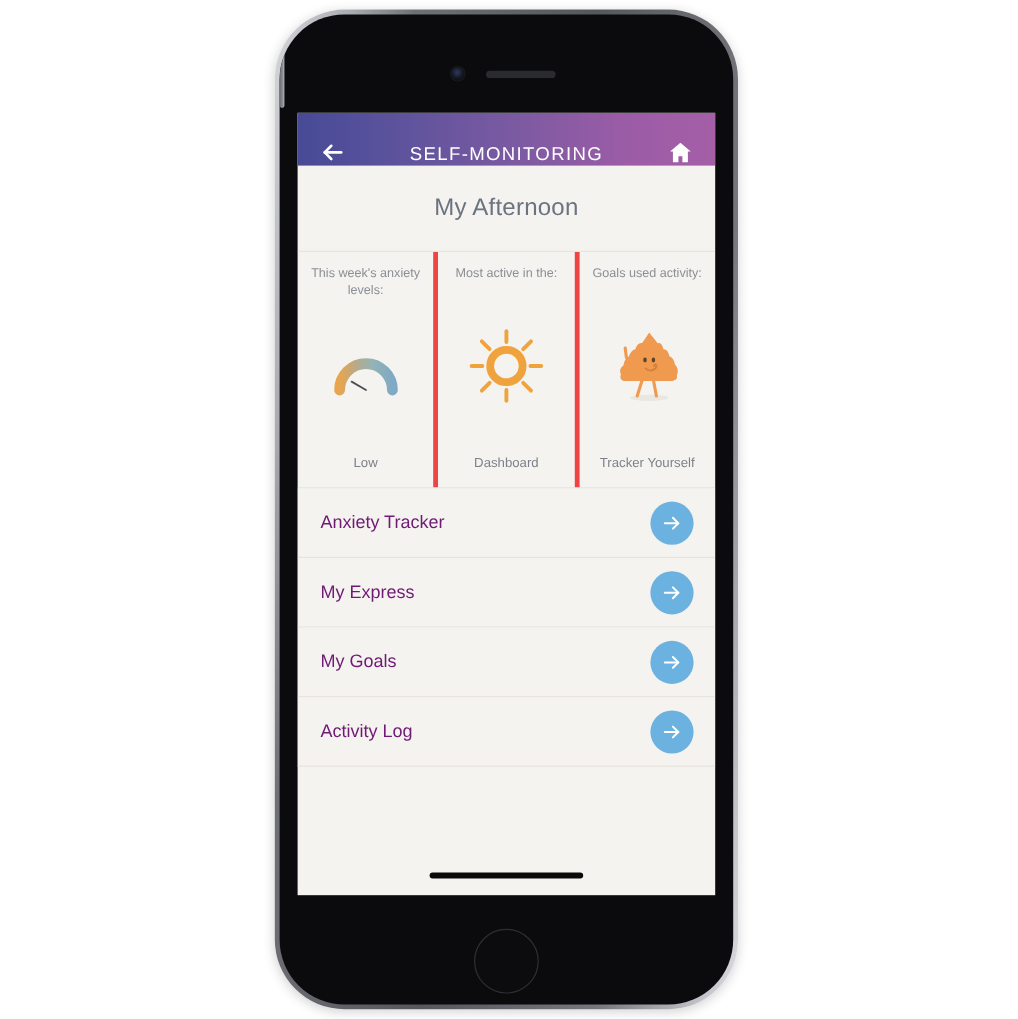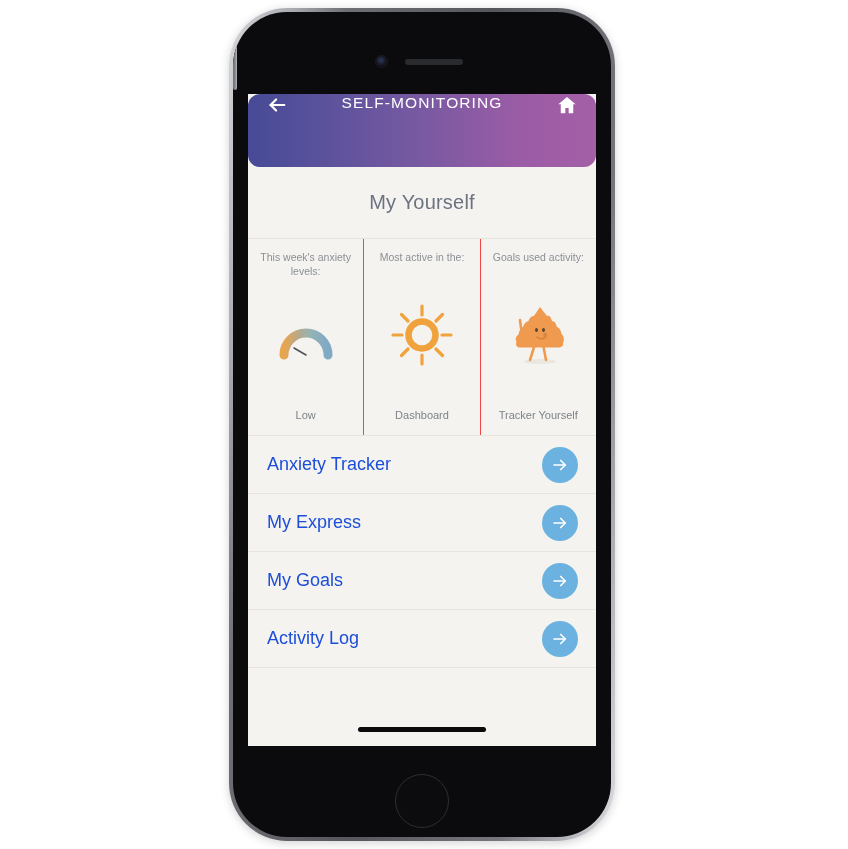--- a/index.html
+++ b/index.html
@@ -59,26 +59,25 @@
   #screen {
     position: absolute;
     left: 15px; top: 82px;
     width: 348px; height: 652px;
     background: #f4f3ef;
     overflow: hidden;
   }
 
   
   #app-bar {
-    height: 73px;
+    height: 44px;
     background: linear-gradient(90deg,#474a96 0%,#5b529c 22%,#7b5aa2 52%,#9b5ca6 78%,#a45fa6 100%);
-    display: flex; align-items: flex-start;
+    display: flex; align-items: flex-end;
     padding: 0 18px;
     position: relative;
-    border-radius: 12px;
   }
   #app-bar-title {
     flex: 1; text-align: center;
     color: #ffffff;
     font-size: 15.5px;
     letter-spacing: 1.1px;
     font-weight: 500;
   }
   .bar-icon { width: 22px; height: 22px; display:block; }
 
@@ -98,21 +97,21 @@
     display: flex;
     height: 197px;
     border-bottom: 1px solid #e6e4dd;
   }
   .stat-card {
     flex: 1 1 0;
     display: flex; flex-direction: column; align-items: center;
     padding: 11px 4px 14px;
     position: relative;
   }
-  .stat-card + .stat-card { border-left: 1px solid #ef4444; }
+  .stat-card + .stat-card { border-left: 4px solid #ef4444; }
 
   .stat-label {
     font-size: 10.5px; color: #8b8f96; text-align: center;
     line-height: 1.35; max-width: 104px;
   }
   .stat-visual {
     flex: 1;
     display: flex; align-items: center; justify-content: center;
     width: 100%;
   }
@@ -124,21 +123,21 @@
   #menu-list { }
   .menu-row {
     height: 58px;
     display: flex; align-items: center;
     padding: 0 18px 0 19px;
     border-bottom: 1px solid #e6e4dd;
     background: #f4f3ef;
   }
   .menu-label {
     flex: 1;
-    font-size: 18px; color: #1d4ed8; font-weight: 400;
+    font-size: 15px; color: #701a75; font-weight: 400;
   }
   .go-button {
     width: 36px; height: 36px; border-radius: 50%;
     background: #6cb2e0;
     display: flex; align-items: center; justify-content: center;
     flex: 0 0 auto;
     border: none; cursor: pointer; padding: 0;
   }
   .go-button svg { width: 18px; height: 18px; display: block; }
 
@@ -172,21 +171,21 @@
         </span>
         <span id="app-bar-title">SELF-MONITORING</span>
         <span>
           <svg class="bar-icon" viewBox="0 0 24 24" fill="#ffffff">
             <path d="M12 3.2 2.6 11.1h2.6V21h5.0v-5.6h3.6V21h5.0V11.1h2.6z"></path>
           </svg>
         </span>
       </div>
 
       <div id="dashboard-title-bar">
-        <span id="dashboard-title">My Yourself</span>
+        <span id="dashboard-title">My Afternoon</span>
       </div>
 
       <div id="stat-cards">
 
         <div class="stat-card">
           <div class="stat-label">This week's anxiety levels:</div>
           <div class="stat-visual">
             <span>
               <svg width="56" height="40" viewBox="0 0 56 40">
                 <defs>

